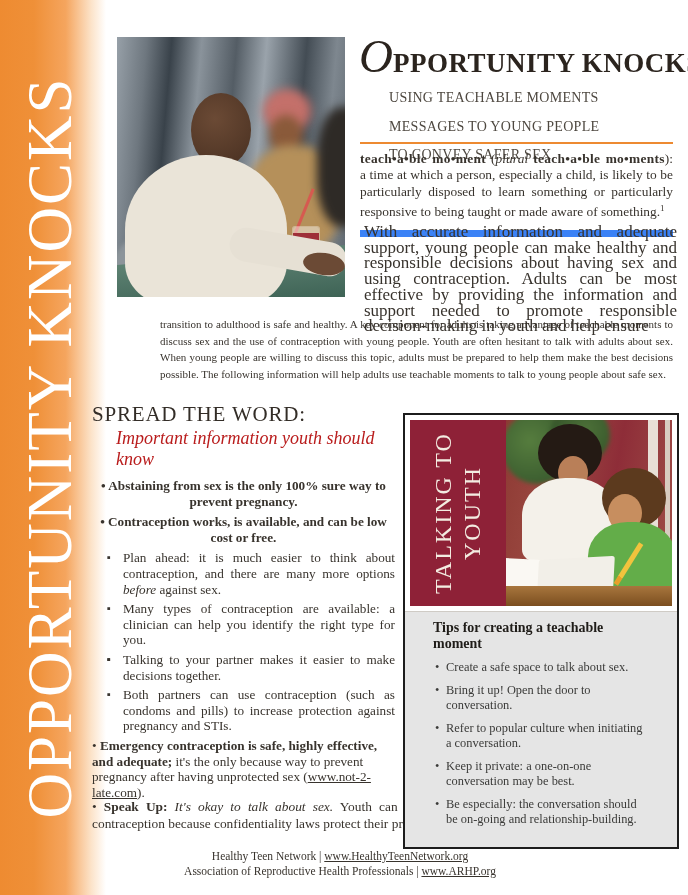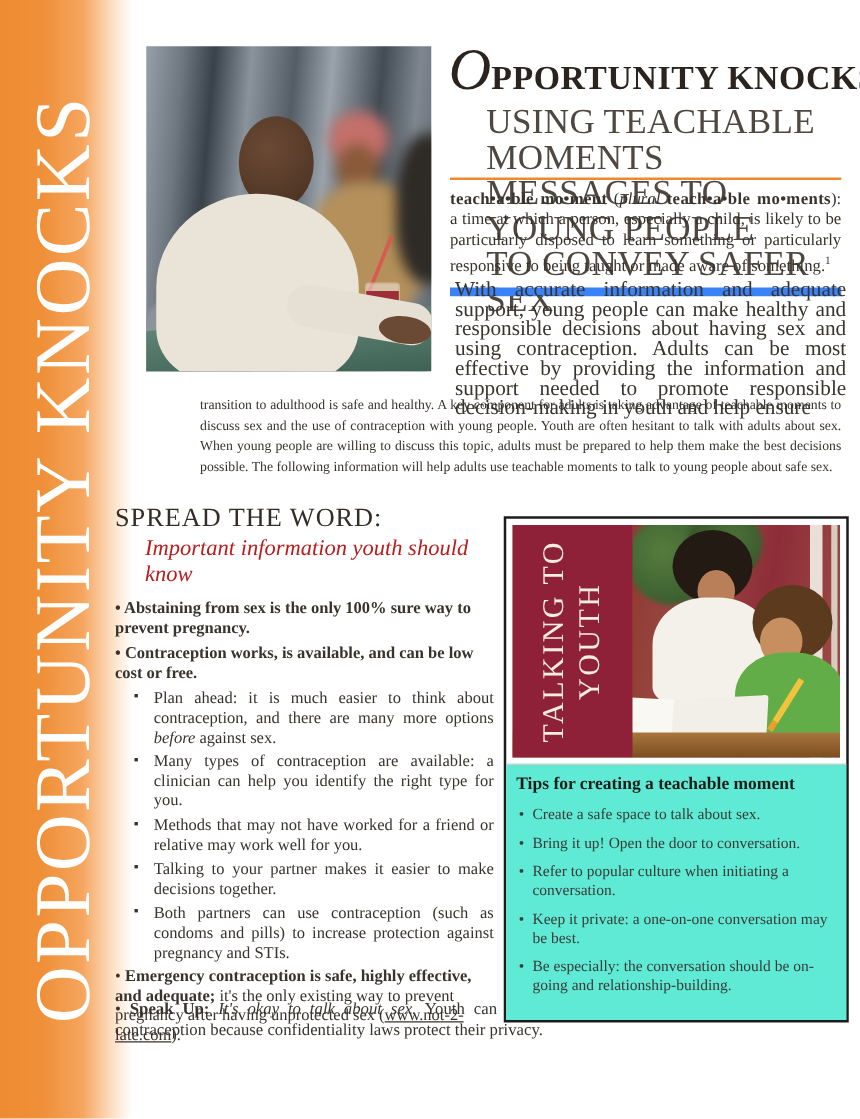--- a/index.html
+++ b/index.html
@@ -37,40 +37,40 @@
               border-radius:50% 50% 28% 28%;}
   .pc-arm{position:absolute;left:112px;top:198px;width:118px;height:34px;background:#E6E0D4;
           border-radius:18px;transform:rotate(10deg);}
   .pc-hand{position:absolute;left:186px;top:216px;width:42px;height:22px;background:#6B4A35;
            border-radius:50%;transform:rotate(8deg);}
 
   
   .title{position:absolute;left:359px;top:36px;width:322px;color:#2B241E;white-space:nowrap;}
   .big-o{font-style:italic;font-size:47px;line-height:40px;}
   .title-rest{font-size:27px;font-weight:bold;letter-spacing:0.5px;}
-  .subtitle{position:absolute;left:389px;top:84px;width:295px;font-size:28px;line-height:28.5px;
+  .subtitle{position:absolute;left:389px;top:84px;width:295px;font-size:14px;line-height:28.5px;
             color:#4E4840;letter-spacing:0.3px;}
 
   
   .definition{position:absolute;left:360px;top:142px;width:313px;
               border-top:2px solid #ED8A31;border-bottom:7px solid #3b82f6;
               padding:7px 0 9px;font-size:13.4px;line-height:16.3px;text-align:justify;}
   .definition b{letter-spacing:0.3px;}
   sup{font-size:9px;}
 
   
   .intro-col{position:absolute;left:364px;top:224px;width:313px;font-size:17px;line-height:15.7px;text-align:justify;}
   .intro-full{position:absolute;left:160px;top:316px;width:513px;font-size:11px;line-height:16.6px;text-align:justify;}
 
   
   .left-col{position:absolute;left:92px;top:402px;width:303px;}
   .spread-heading{font-size:21px;font-weight:normal;letter-spacing:0.8px;color:#332D27;margin:0;}
   .spread-sub{font-style:italic;font-size:18px;color:#b91c1c;margin:1px 0 8px 24px;}
   .bullet{font-size:13.2px;line-height:15.6px;margin:0 0 5px;text-align:left;}
-  .bullet.bold-b{font-weight:bold;}
+  .bullet.bold-b{font-weight:bold;text-align:center;}
   .subbullet{position:relative;padding-left:31px;margin:0 0 4px;font-size:13.2px;line-height:15.6px;text-align:justify;}
   .sq-glyph{position:absolute;left:15px;top:0;font-size:11px;}
   .link{color:#38332D;text-decoration:underline;cursor:pointer;}
 
   .speak-up{position:absolute;left:92px;top:786px;width:581px;font-size:13.4px;line-height:16.6px;text-align:justify;}
 
   
   .tips-box{position:absolute;left:403px;top:413px;width:272px;border:2px solid #1C1C1C;background:#ffffff;}
   .box-photo{margin:5px;height:186px;position:relative;overflow:hidden;background:#9C4A42;}
   .bp-bg{position:absolute;left:96px;top:0;right:0;bottom:0;
@@ -92,21 +92,21 @@
   .bp-book-l{position:absolute;left:56px;bottom:14px;width:76px;height:34px;background:#FAF8F3;
              transform:skewY(6deg) rotate(-3deg);border-radius:3px;}
   .bp-book-r{position:absolute;left:128px;bottom:14px;width:76px;height:34px;background:#F2EFE8;
              transform:skewY(-6deg) rotate(3deg);border-radius:3px;}
   .bp-table{position:absolute;left:0;bottom:0;width:100%;height:20px;
             background:linear-gradient(#A8763D,#7B4E1F);}
   .maroon-panel{position:absolute;left:0;top:0;width:96px;height:100%;background:#8E2137;}
   .vt{position:absolute;left:0;top:186px;width:186px;height:96px;transform:rotate(-90deg);transform-origin:0 0;
       display:flex;flex-direction:column;justify-content:center;align-items:center;
       color:#F3ECE1;font-size:24px;line-height:29px;letter-spacing:2px;white-space:nowrap;}
-  .tips{background:#5eead4;padding:8px 8px 12px;border-top:1px solid #CFCBC5;}
+  .tips{background:#e5e5e5;padding:8px 28px 12px;border-top:1px solid #CFCBC5;}
   .tips-title{font-weight:bold;font-size:14px;margin:0 0 8px;color:#1F1C18;}
   .tip{position:relative;padding-left:13px;margin:0 0 8px;font-size:12.4px;line-height:15px;color:#3A3A38;text-align:left;}
   .tip .dot{position:absolute;left:2px;top:0;}
 
   
   .footer{position:absolute;left:90px;top:849px;width:500px;text-align:center;
           font-size:11.5px;line-height:14.5px;color:#38332D;}
 </style>
 </head>
 <body>
@@ -148,25 +148,25 @@
 
   <div class="left-col">
     <h2 class="spread-heading">SPREAD THE WORD:</h2>
     <div class="spread-sub">Important information youth should know</div>
 
     <p class="bullet bold-b"><span>•</span> <span>Abstaining from sex is the only 100% sure way to prevent pregnancy.</span></p>
     <p class="bullet bold-b"><span>•</span> <span>Contraception works, is available, and can be low cost or free.</span></p>
 
     <p class="subbullet"><span class="sq-glyph">▪</span><span>Plan ahead: it is much easier to think about contraception, and there are many more options </span><i>before</i><span> against sex.</span></p>
     <p class="subbullet"><span class="sq-glyph">▪</span><span>Many types of contraception are available: a clinician can help you identify the right type for you.</span><i></i><span></span></p>
-    <p class="subbullet"><span class="sq-glyph">▪</span><span>Methods that may not have worked for a friend or relative may work well for you.</span><i></i><span></span></p>
+    <p class="subbullet"><span class="sq-glyph">▪</span><i></i><span></span></p>
     <p class="subbullet"><span class="sq-glyph">▪</span><span>Talking to your partner makes it easier to make decisions together.</span><i></i><span></span></p>
     <p class="subbullet"><span class="sq-glyph">▪</span><span>Both partners can use contraception (such as condoms and pills) to increase protection against pregnancy and STIs.</span><i></i><span></span></p>
 
-    <p class="bullet"><span>•</span> <b>Emergency contraception is safe, highly effective, and adequate;</b><span> it's the only existing way to prevent pregnancy after having unprotected sex (</span><a class="link">www.not-2-late.com</a><span>).</span></p>
+    <p class="bullet"><span>•</span> <b>Emergency contraception is safe, highly effective, and adequate;</b><span> it's the only because way to prevent pregnancy after having unprotected sex (</span><a class="link">www.not-2-late.com</a><span>).</span></p>
   </div>
 
   <p class="speak-up"><span>•</span> <b>Speak Up:</b><i> It's okay to talk about sex.</i><span> Youth can feel comfortable seeking medical advice about contraception because confidentiality laws protect their privacy.</span></p>
 
   <div class="tips-box">
     <div class="box-photo">
       <div class="bp-bg"></div>
       <div class="bp-frame"></div>
       <div class="bp-frame2"></div>
       <div class="bp-plant1"></div>
@@ -191,14 +191,18 @@
     <div class="tips">
       <div class="tips-title">Tips for creating a teachable moment</div>
       <p class="tip"><span class="dot">•</span><span>Create a safe space to talk about sex.</span></p>
       <p class="tip"><span class="dot">•</span><span>Bring it up! Open the door to conversation.</span></p>
       <p class="tip"><span class="dot">•</span><span>Refer to popular culture when initiating a conversation.</span></p>
       <p class="tip"><span class="dot">•</span><span>Keep it private: a one-on-one conversation may be best.</span></p>
       <p class="tip"><span class="dot">•</span><span>Be especially: the conversation should be on-going and relationship-building.</span></p>
     </div>
   </div>
 
+  <div class="footer">
+    <div><span>Healthy Teen Network | </span><a class="link">www.HealthyTeenNetwork.org</a></div>
+    <div><span>Association of Reproductive Health Professionals | </span><a class="link">www.ARHP.org</a></div>
+  </div>
 
 </div>
 
 </body></html>

